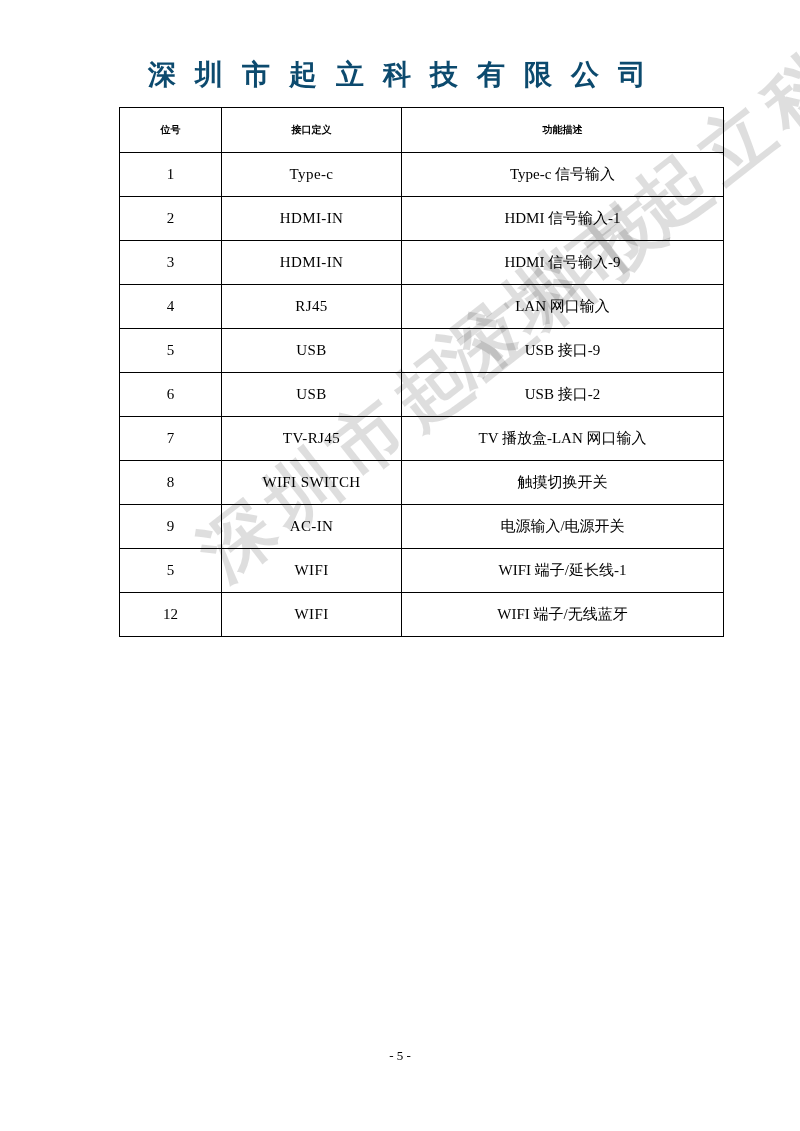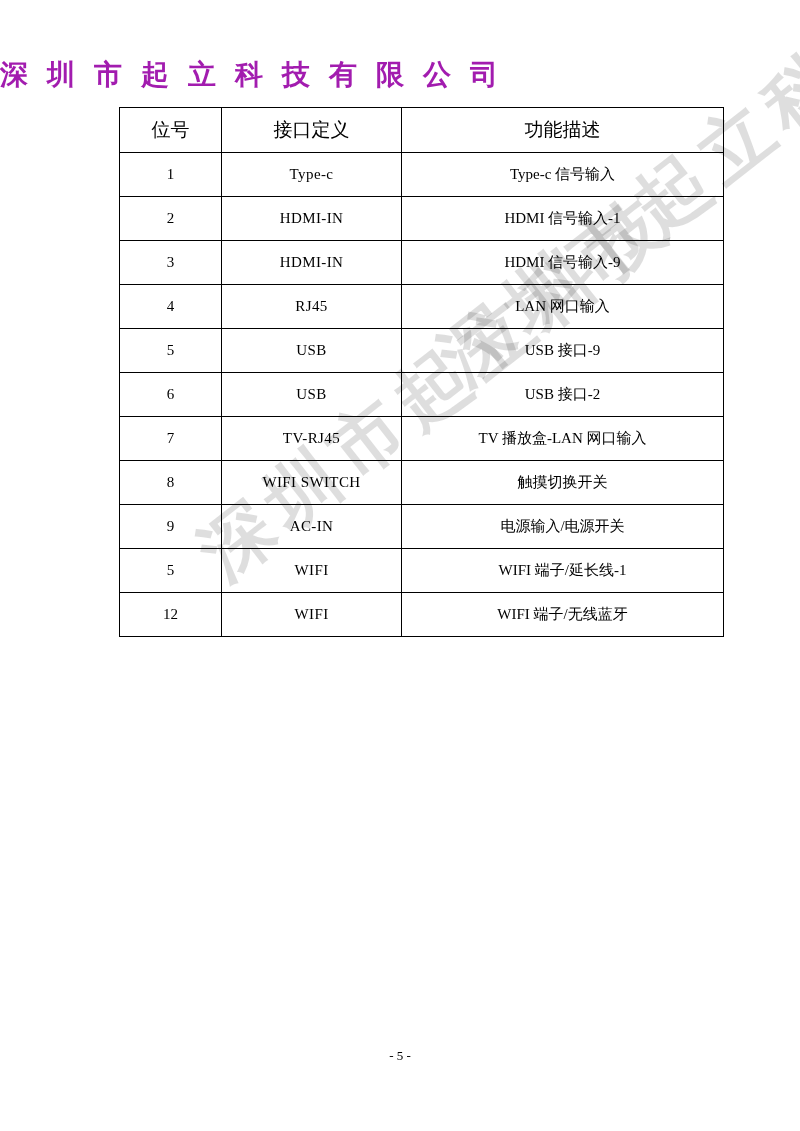--- a/index.html
+++ b/index.html
@@ -16,25 +16,26 @@
     font-family: "Liberation Serif", "DejaVu Serif", serif;
     color: #000000;
   }
 
   
   .doc-title {
     position: absolute;
     top: 56px;
     left: 0;
     width: 100%;
+    text-align: center;
     font-family: "Liberation Serif", "DejaVu Serif", serif;
     font-weight: bold;
     font-size: 28px;
     letter-spacing: 6px;
-    color: #a21caf;
+    color: #0c4a6e;
     white-space: nowrap;
   }
 
   
   .table-wrap {
     position: absolute;
     top: 107px;
     left: 119px;
     width: 604px;
   }
@@ -47,23 +48,23 @@
     border: 1px solid #000000;
     text-align: center;
     vertical-align: middle;
     font-size: 15px;
     font-family: "Liberation Serif", "DejaVu Serif", serif;
     padding: 0;
     height: 43px;
     background: transparent;
   }
   table.spec thead td {
-    font-weight: normal;
+    font-weight: bold;
     height: 44px;
-    font-size: 19px;
+    font-size: 10px;
   }
   col.c1 { width: 102px; }
   col.c2 { width: 180px; }
   col.c3 { width: 322px; }
 
   .mono-ish {
     font-family: "Liberation Serif", "DejaVu Serif", serif;
     letter-spacing: 0.4px;
   }
 

